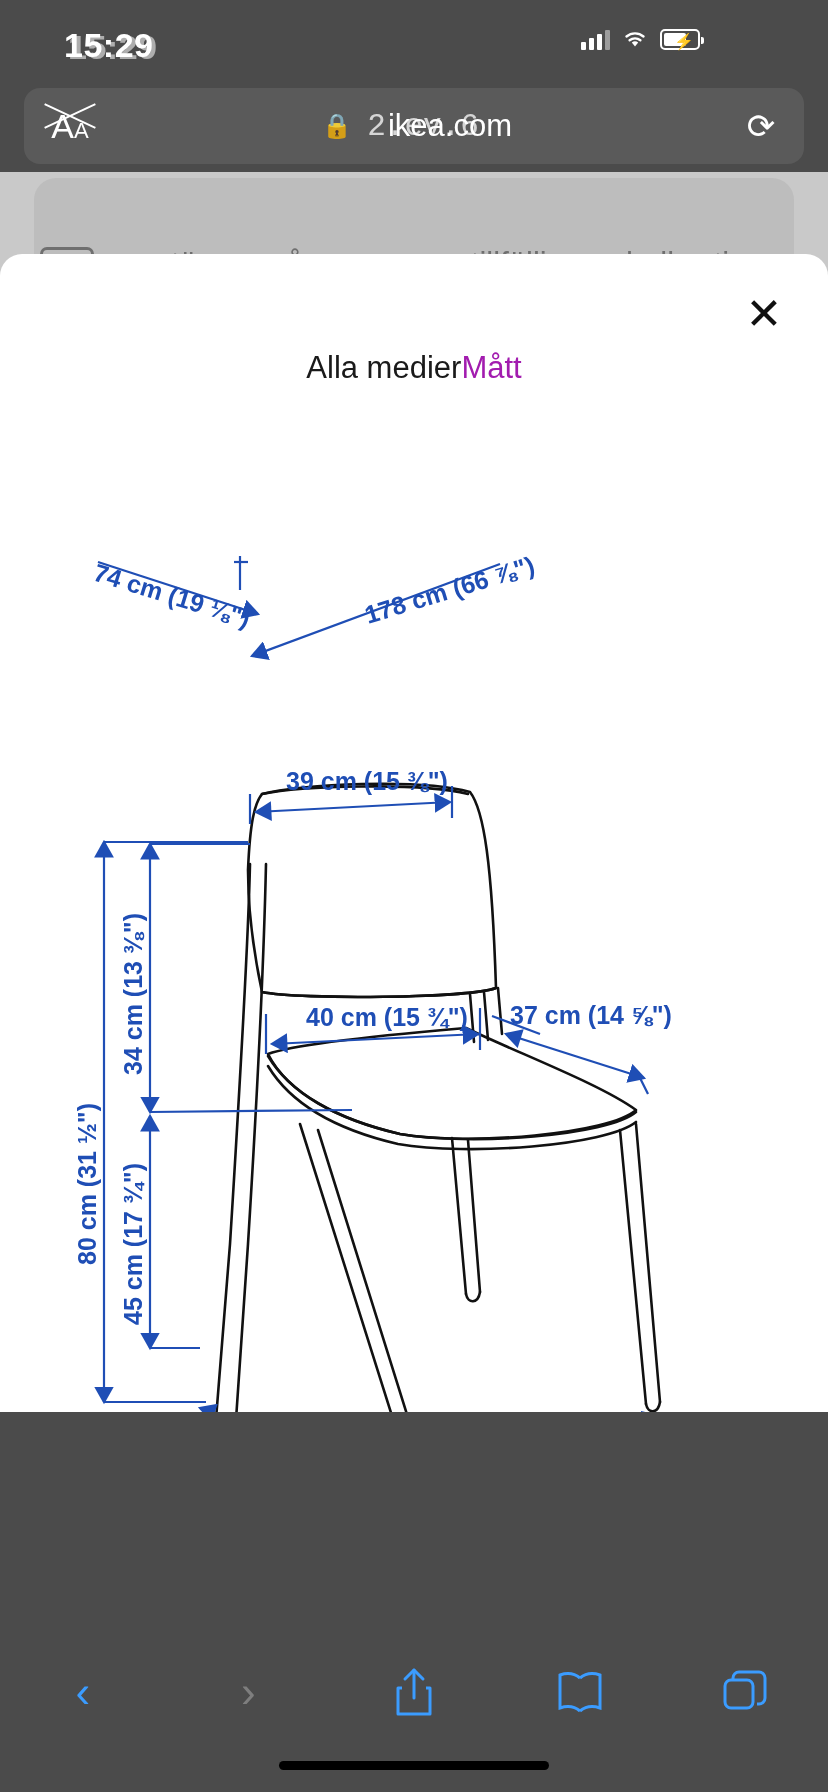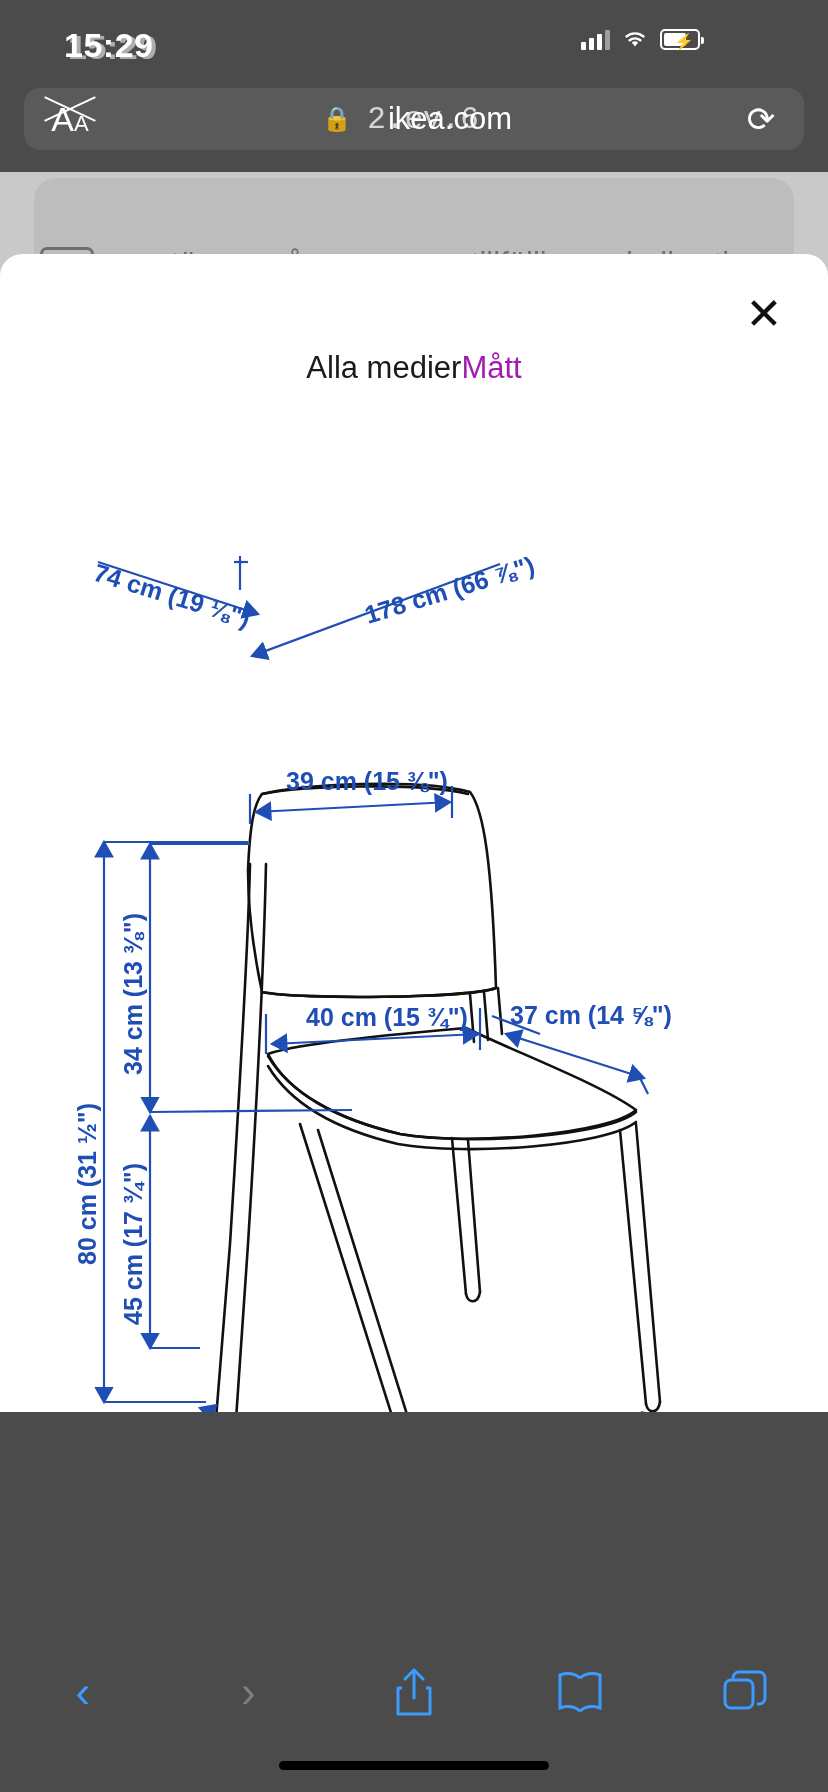--- a/index.html
+++ b/index.html
@@ -51,21 +51,21 @@
   }
   .battery .fill { width: 70%; height: 100%; background: #ffffff; border-radius: 2px; }
   .bolt {
     position: absolute; right: 4px; top: 0px; font-size: 16px; color: #8de86a;
     line-height: 21px;
   }
 
   
   .urlbar {
     position: absolute; top: 88px; left: 24px;
-    width: 780px; height: 62px;
+    width: 780px; height: 76px;
     background: #5a5a5a; border-radius: 16px;
     display: flex; align-items: center;
   }
   .aa {
     width: 92px; text-align: center; color: #ffffff;
     font-size: 30px; position: relative;
   }
   .aa .big { font-size: 34px; }
   .aa .small { font-size: 22px; }
   .aa .strike {

